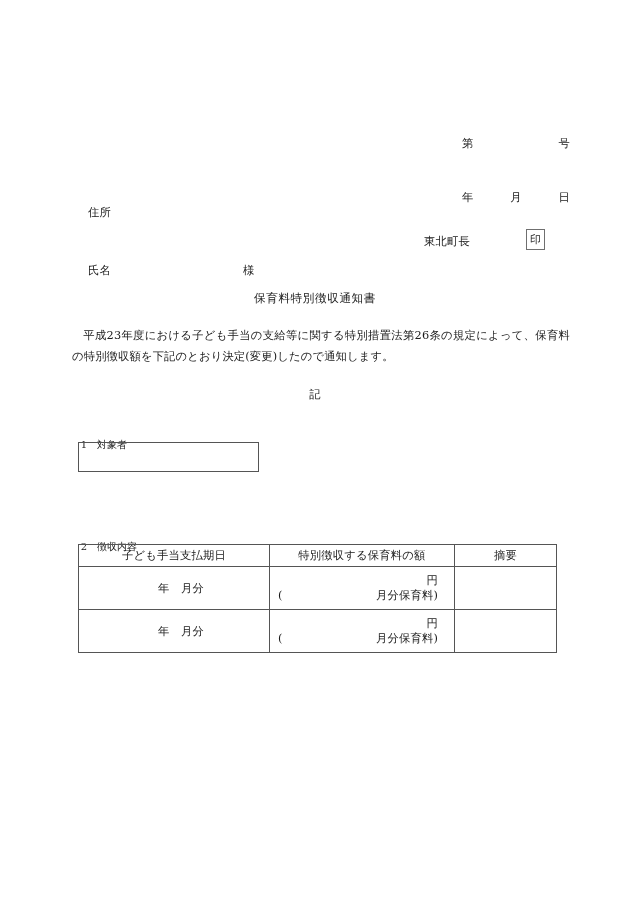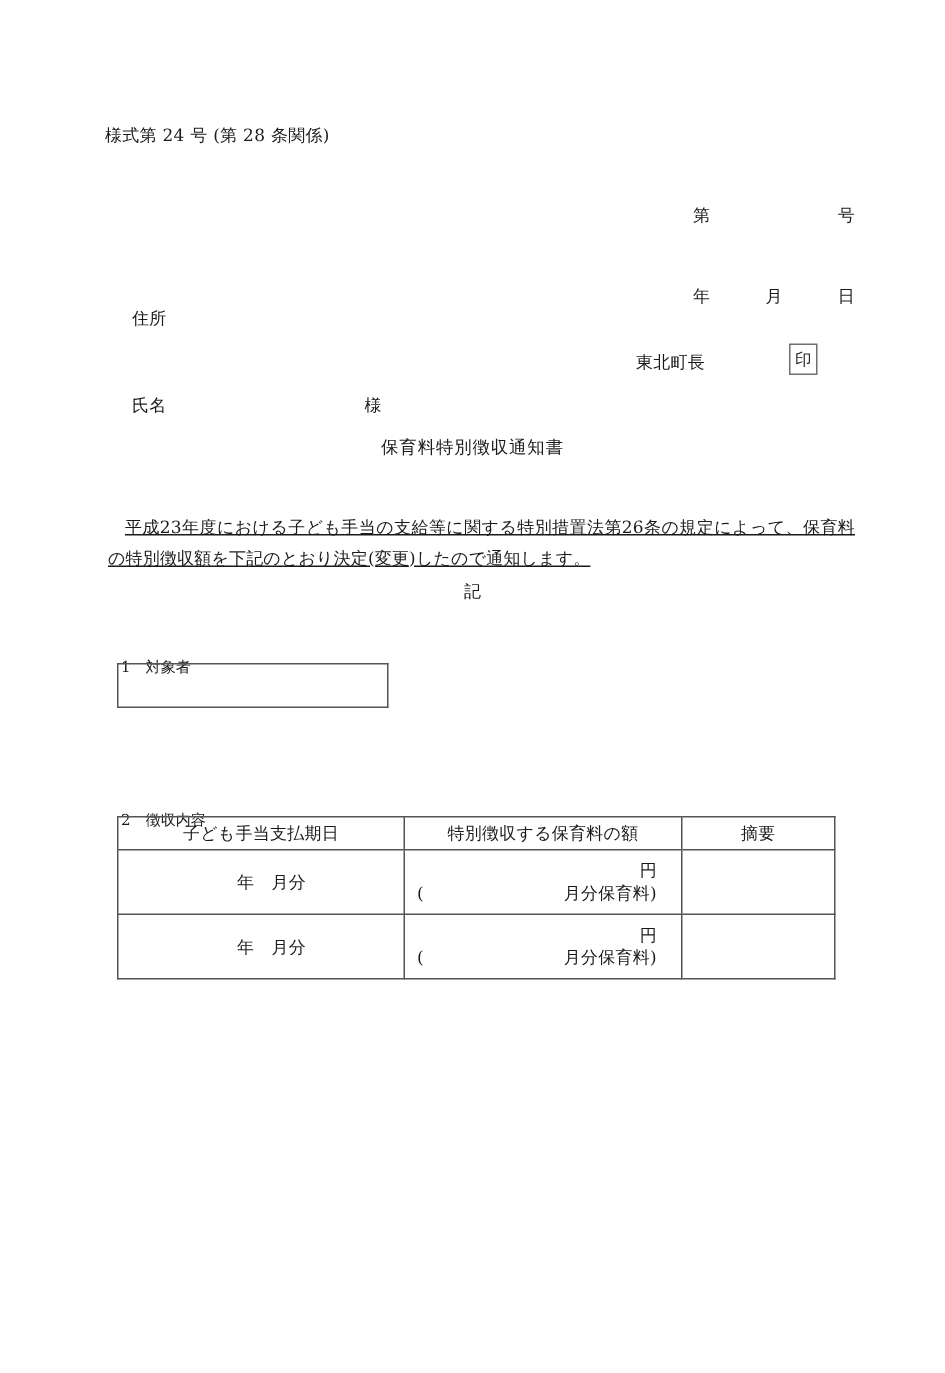--- a/index.html
+++ b/index.html
@@ -95,21 +95,21 @@
     width: 498px;
     left: 72px;
     font-size: 11.3px;
     line-height: 1.82;
     text-align: justify;
     text-justify: inter-character;
     text-indent: 1em;
     white-space: normal;
     letter-spacing: 0.15px;
   }
-  #intro-paragraph { top: 342px; text-decoration: underline; }
+  #intro-paragraph { top: 326px; }
   #appeal-paragraph { top: 661px; }
 
   
   #ki-marker {
     left: 0;
     top: 386px;
     width: 630px;
     text-align: center;
   }
 
@@ -189,21 +189,20 @@
     line-height: 1.35;
     padding-right: 6px;
   }
   .amt-sub span { white-space: pre; }
 </style>
 </head>
 <body>
 
 <div class="page">
 
-  <div class="t" id="form-number">様式第 24 号 (第 28 条関係)</div>
 
   <div class="t" id="doc-meta">
     <div class="meta-row">
       <span>第</span>
       <span>号</span>
     </div>
     <div class="meta-row">
       <span>年</span>
       <span>月</span>
       <span>日</span>

